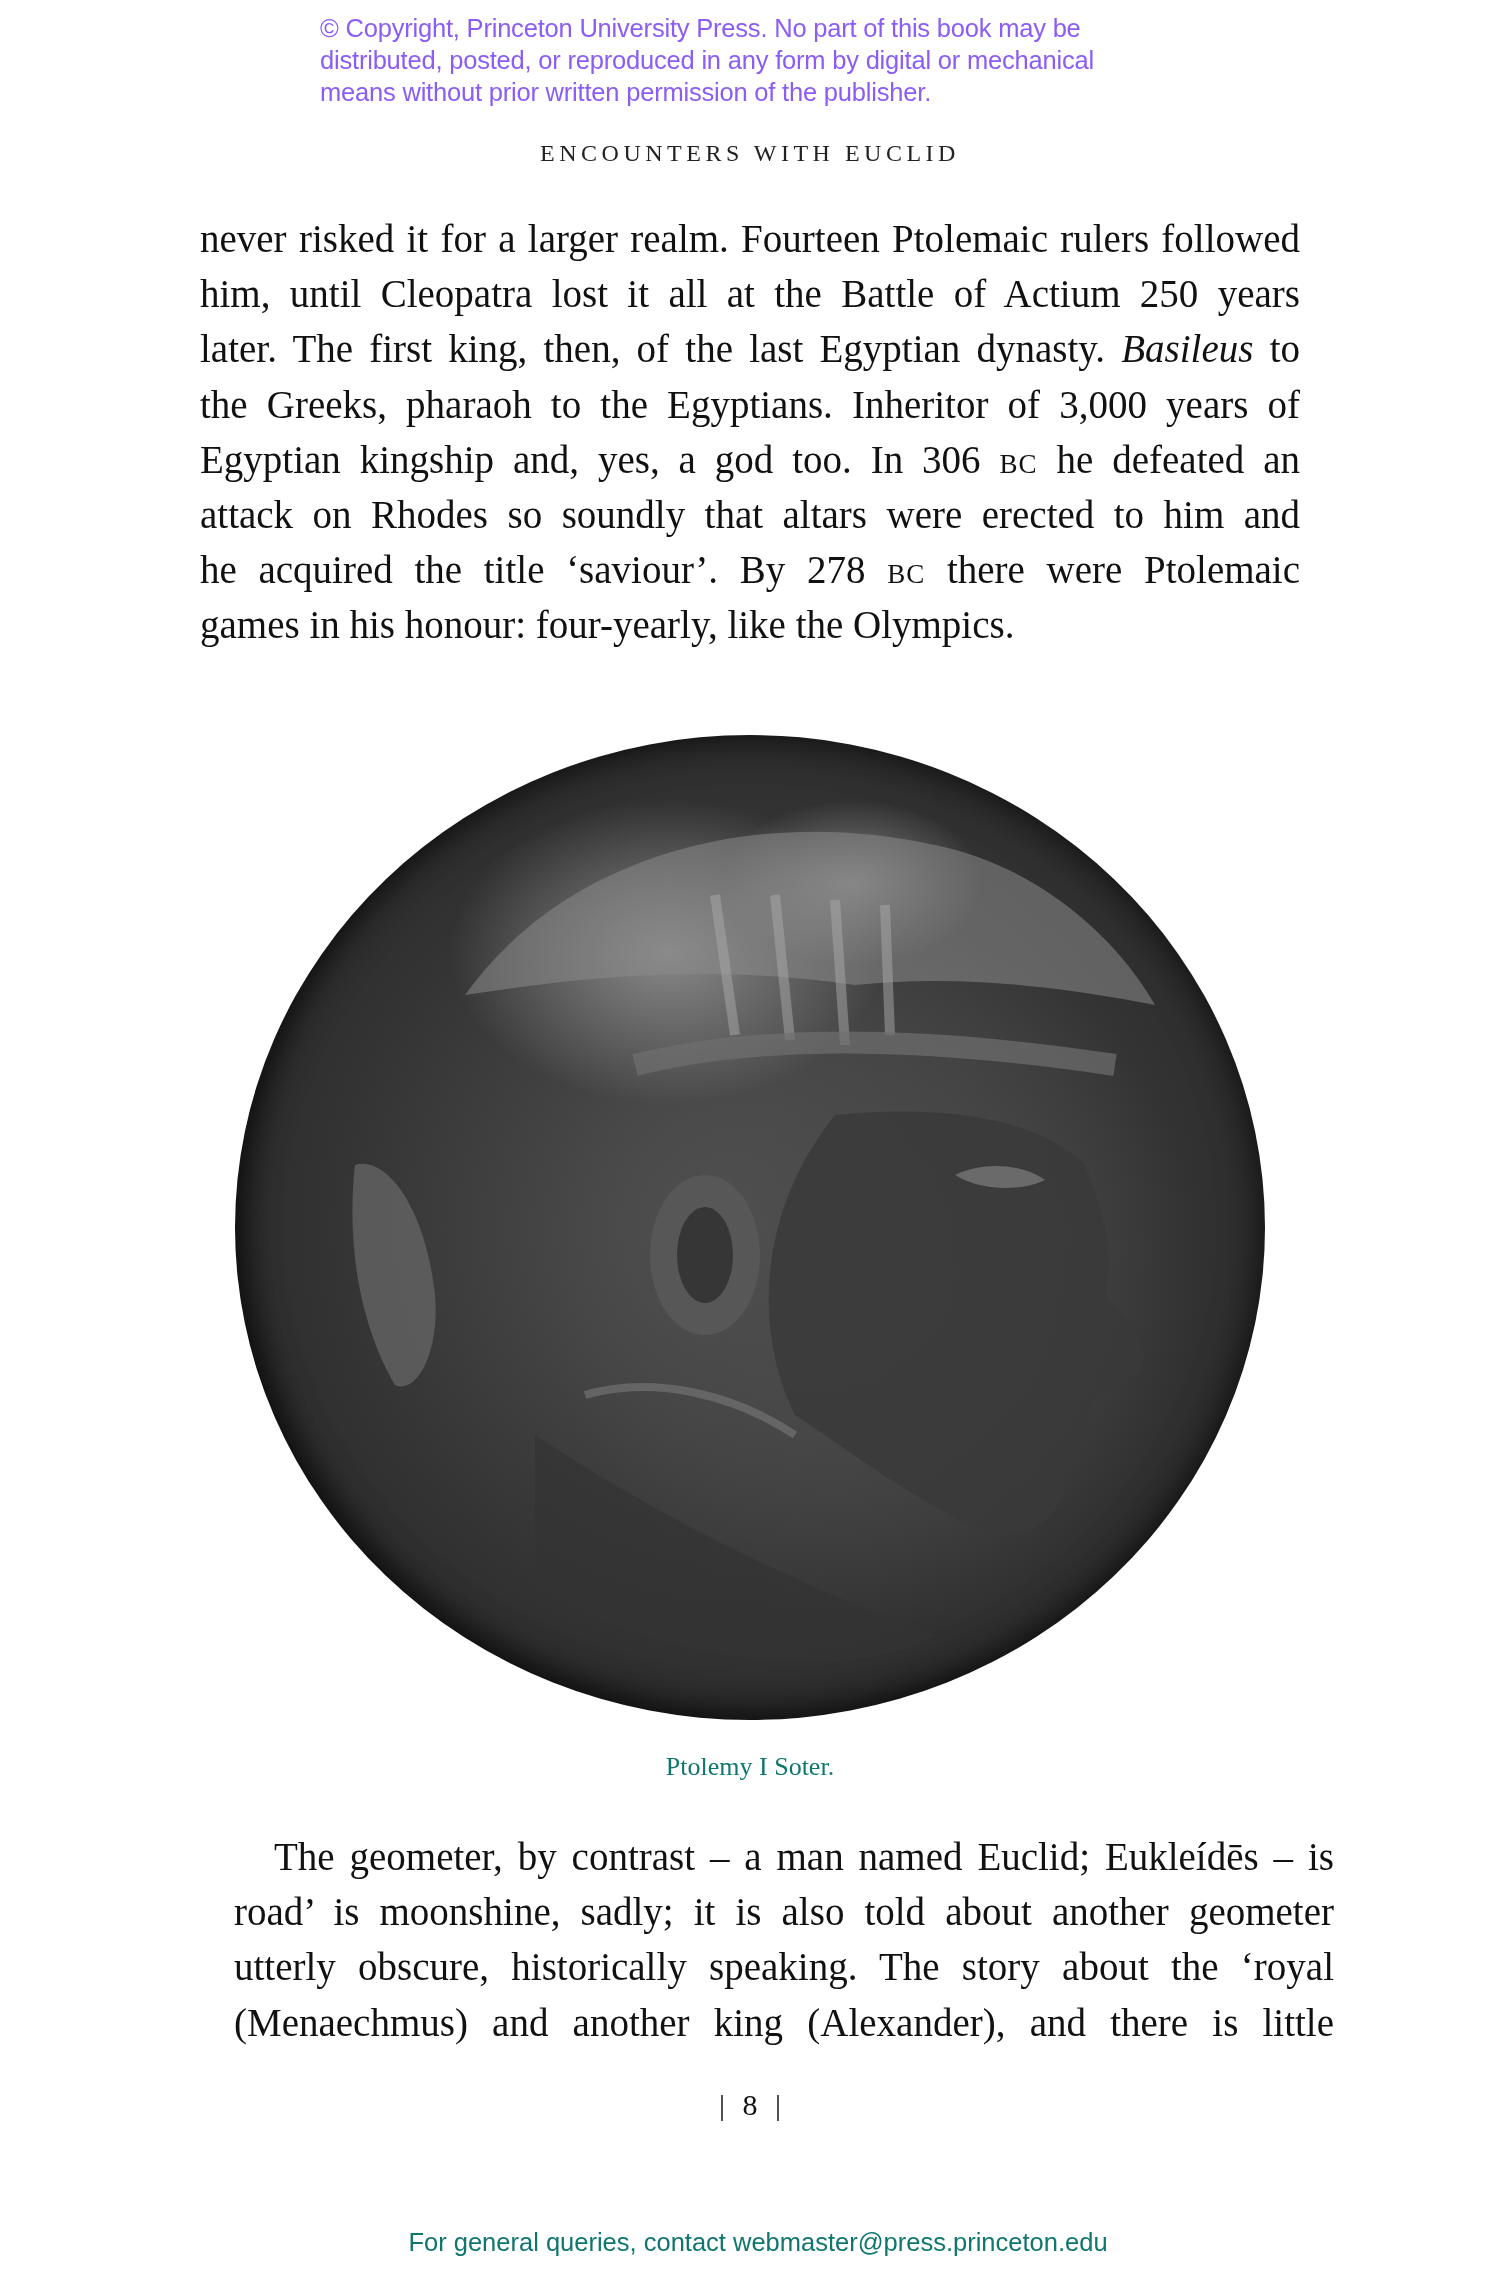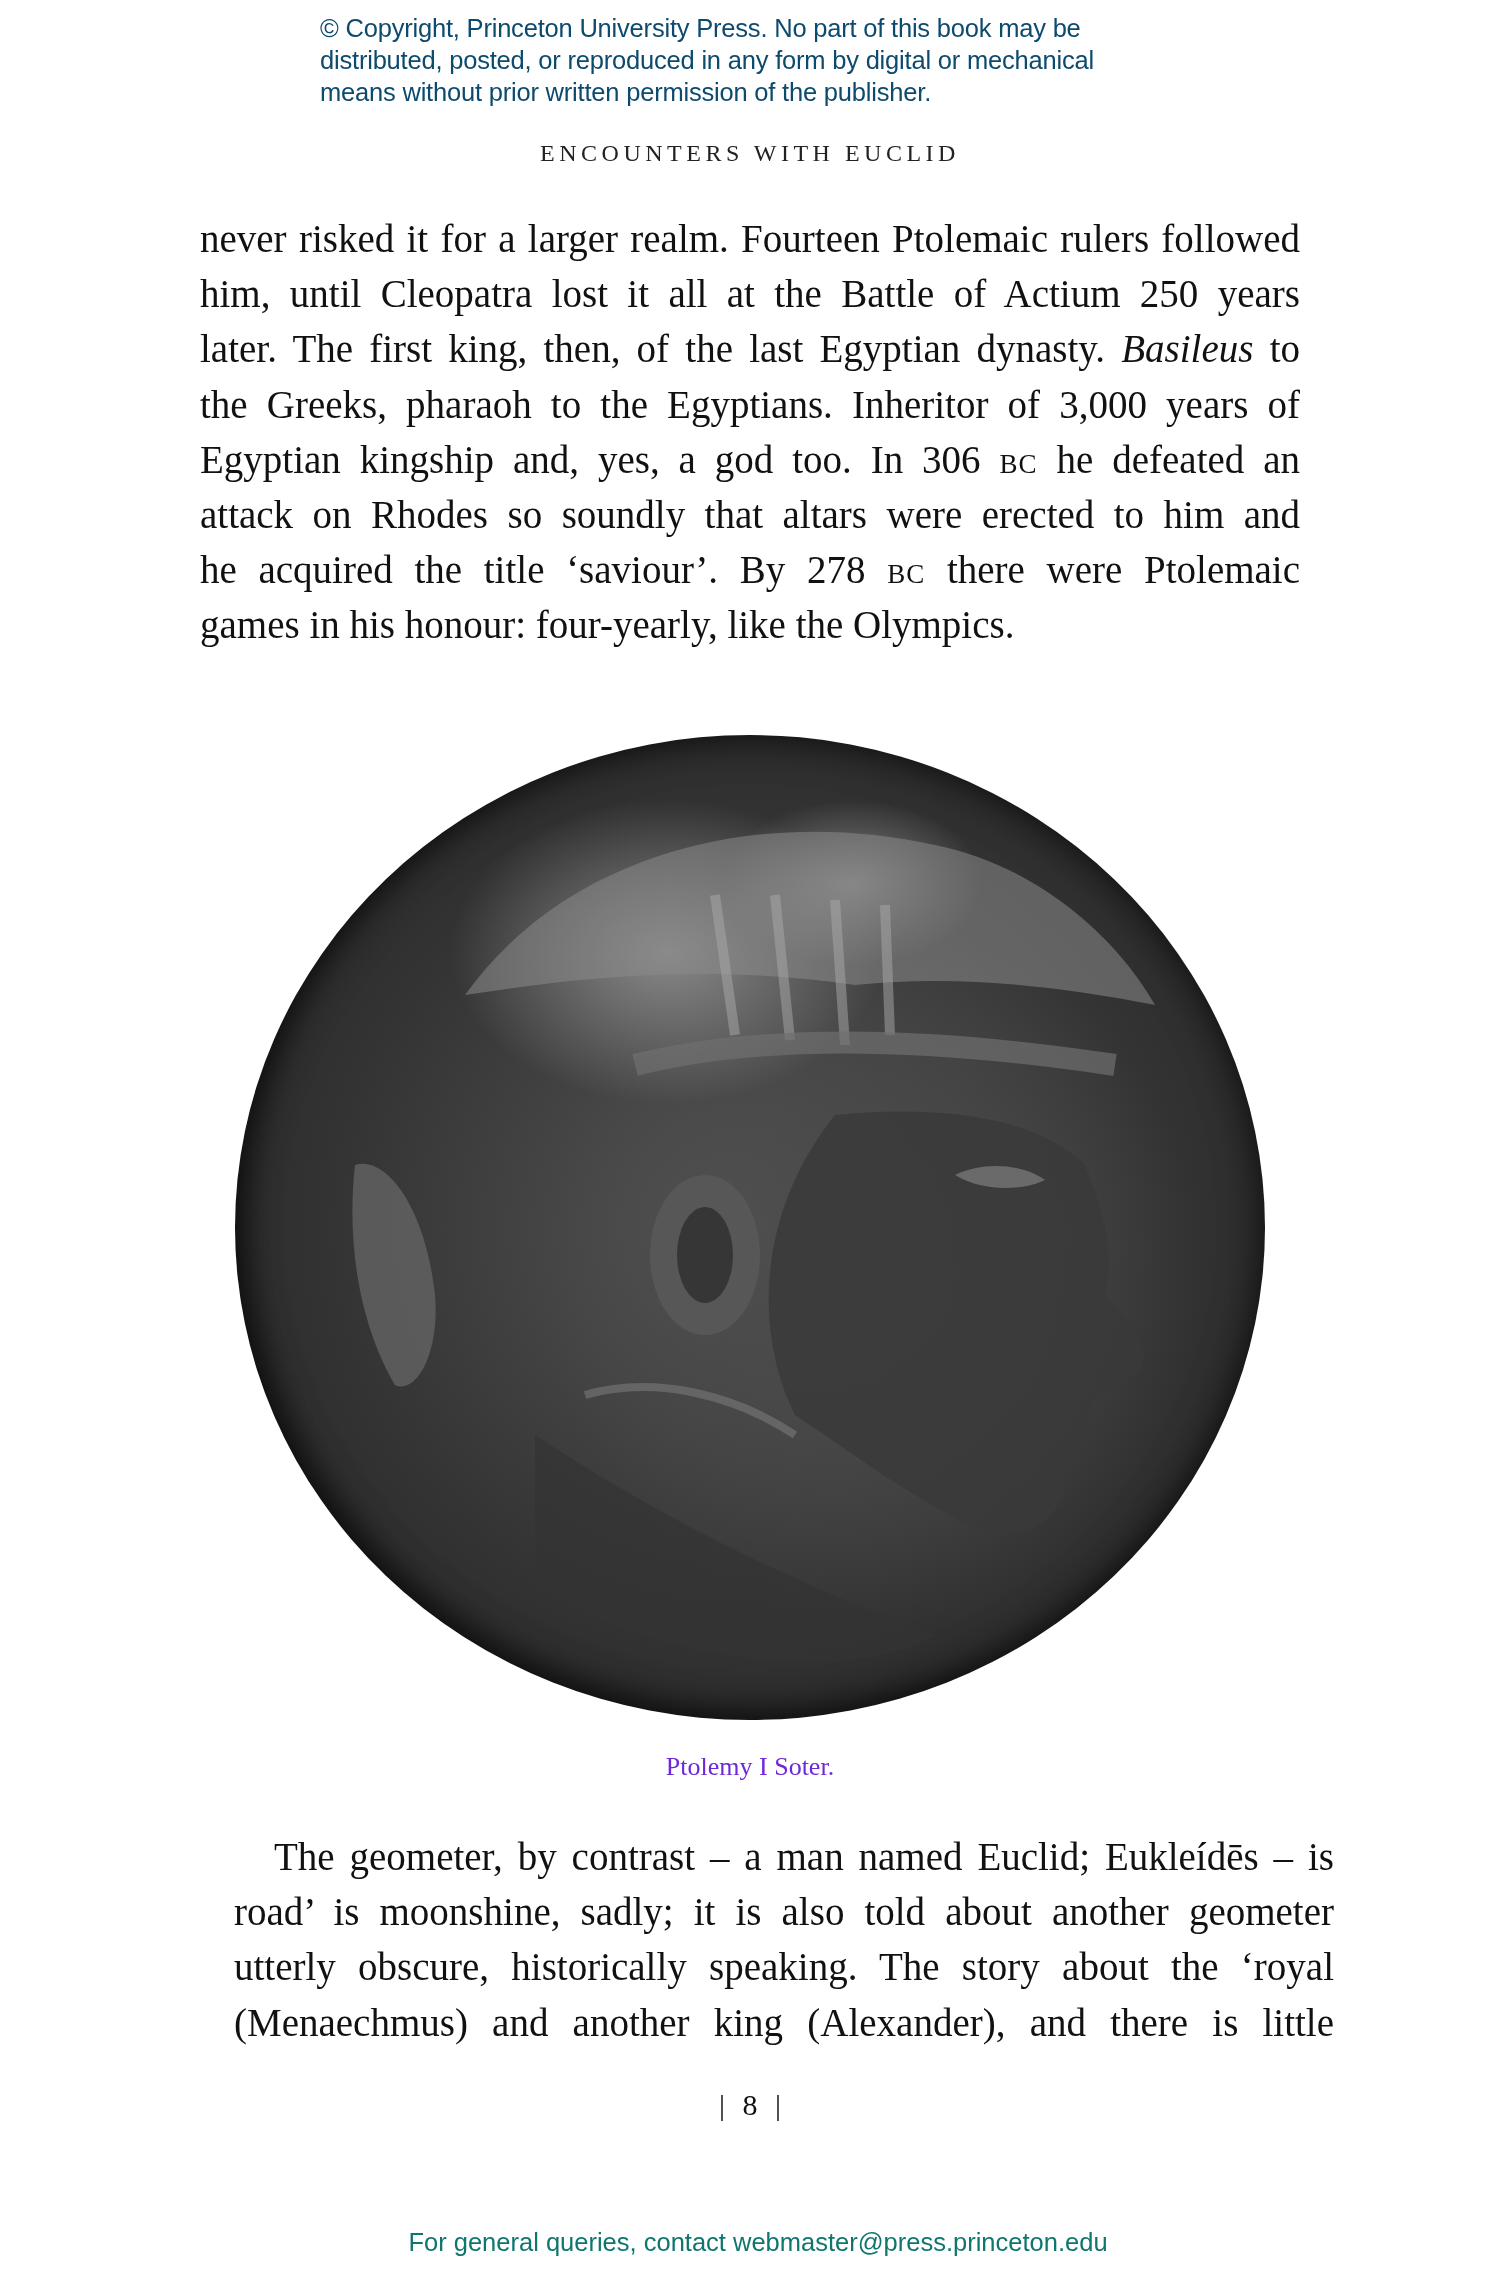--- a/index.html
+++ b/index.html
@@ -1,20 +1,20 @@
 <!DOCTYPE html>
 <html><head>
   <meta charset="utf-8">
   <style>
     html, body { margin: 0; padding: 0; background: #ffffff; }
     body { width: 1500px; height: 2294px; position: relative; overflow: hidden; color: #111; }
     .copyright {
       position: absolute; left: 320px; top: 12px; width: 900px;
       font-family: "Liberation Sans", sans-serif; font-size: 25.5px; line-height: 32px;
-      color: #0c4a6e; letter-spacing: -0.2px;
+      color: #8b5cf6; letter-spacing: -0.2px;
     }
     .copyright div { white-space: nowrap; }
     .running-head {
       position: absolute; left: 0; width: 1500px; top: 140px; text-align: center;
       font-family: "Liberation Serif", serif; font-size: 24px; letter-spacing: 4.5px; color: #222;
     }
     .para {
       position: absolute; left: 200px; width: 1100px;
       font-family: "Liberation Serif", serif; font-size: 39px; line-height: 55.2px; color: #111;
     }
@@ -33,21 +33,21 @@
         radial-gradient(ellipse 30% 22% at 42% 22%, rgba(200,200,200,0.55), rgba(0,0,0,0) 70%),
         radial-gradient(ellipse 18% 12% at 60% 15%, rgba(220,220,220,0.45), rgba(0,0,0,0) 70%),
         radial-gradient(ellipse 40% 45% at 62% 55%, #4a4a4a, rgba(0,0,0,0) 80%),
         radial-gradient(ellipse 55% 55% at 50% 50%, #555, #333 75%, #2a2a2a 100%);
       box-shadow: inset 0 0 40px rgba(0,0,0,0.6), inset 8px -6px 30px rgba(0,0,0,0.5);
       position: relative; overflow: hidden;
     }
     .coin svg { position: absolute; left: 0; top: 0; width: 100%; height: 100%; }
     .caption {
       position: absolute; left: 0; width: 1500px; top: 1752px; text-align: center;
-      font-family: "Liberation Serif", serif; font-size: 26px; color: #6d28d9;
+      font-family: "Liberation Serif", serif; font-size: 26px; color: #0f766e;
     }
     .page-number {
       position: absolute; left: 0; width: 1500px; top: 2088px; text-align: center;
       font-family: "Liberation Serif", serif; font-size: 30px; color: #111; word-spacing: 10px;
     }
     .footer {
       position: absolute; left: 0; width: 1500px; top: 2228px; text-align: center;
       font-family: "Liberation Sans", sans-serif; font-size: 25.5px; color: #0f766e; padding-left: 8px;
     }
   </style>

